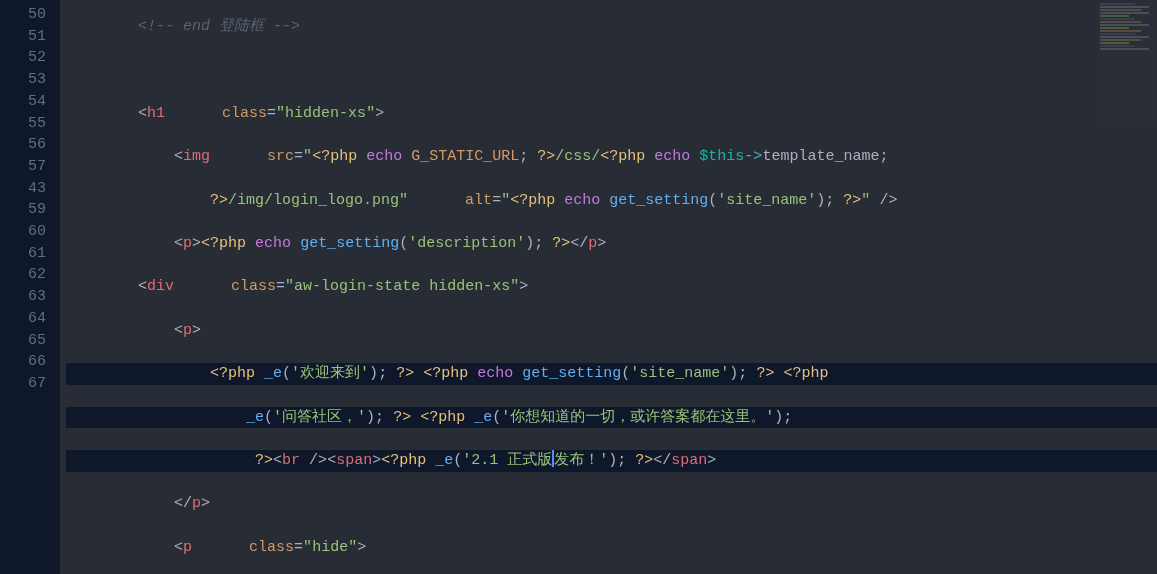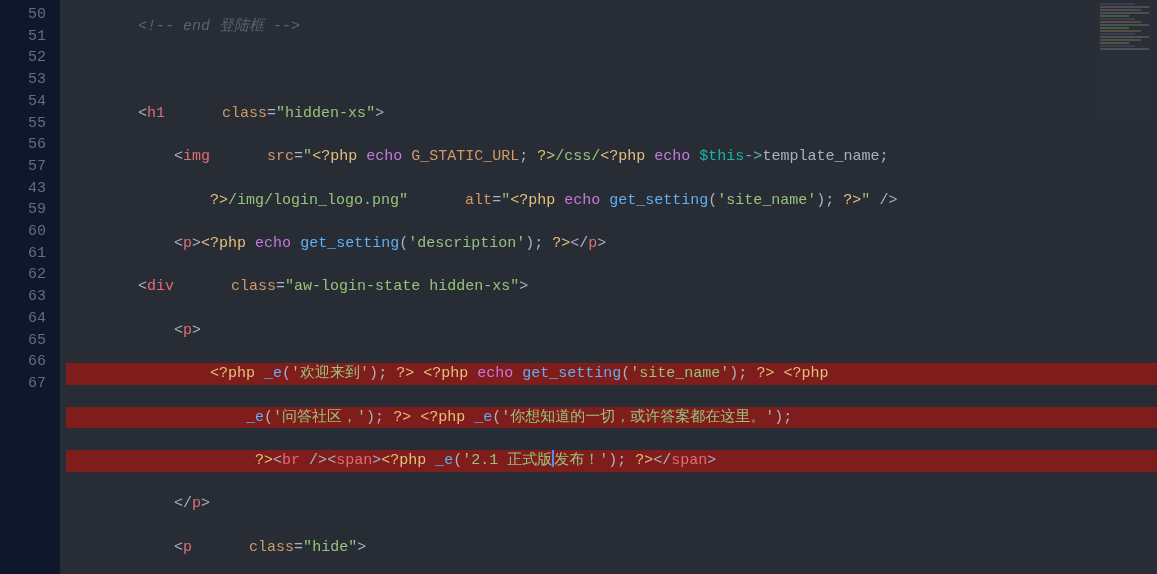--- a/index.html
+++ b/index.html
@@ -34,21 +34,21 @@
   overflow: hidden;
   position: relative;
 }
 .code pre {
   font-family: inherit;
   font-size: inherit;
   line-height: 21.7px;
   color: #abb2bf;
 }
 .line { display: block; min-height: 21.7px; }
-.line.hl { background: #7f1d1d; }
+.line.hl { background: #0f172a; }
 .cmt { color: #5c6370; font-style: italic; }
 .tag { color: #e06c75; }
 .pnc { color: #abb2bf; }
 .attr { color: #d19a66; margin-left: 48px; }
 .str { color: #98c379; }
 .php { color: #e5c07b; }
 .kw { color: #c678dd; }
 .fn { color: #61afef; }
 .op { color: #56b6c2; }
 .var { color: #14b8a6; }

